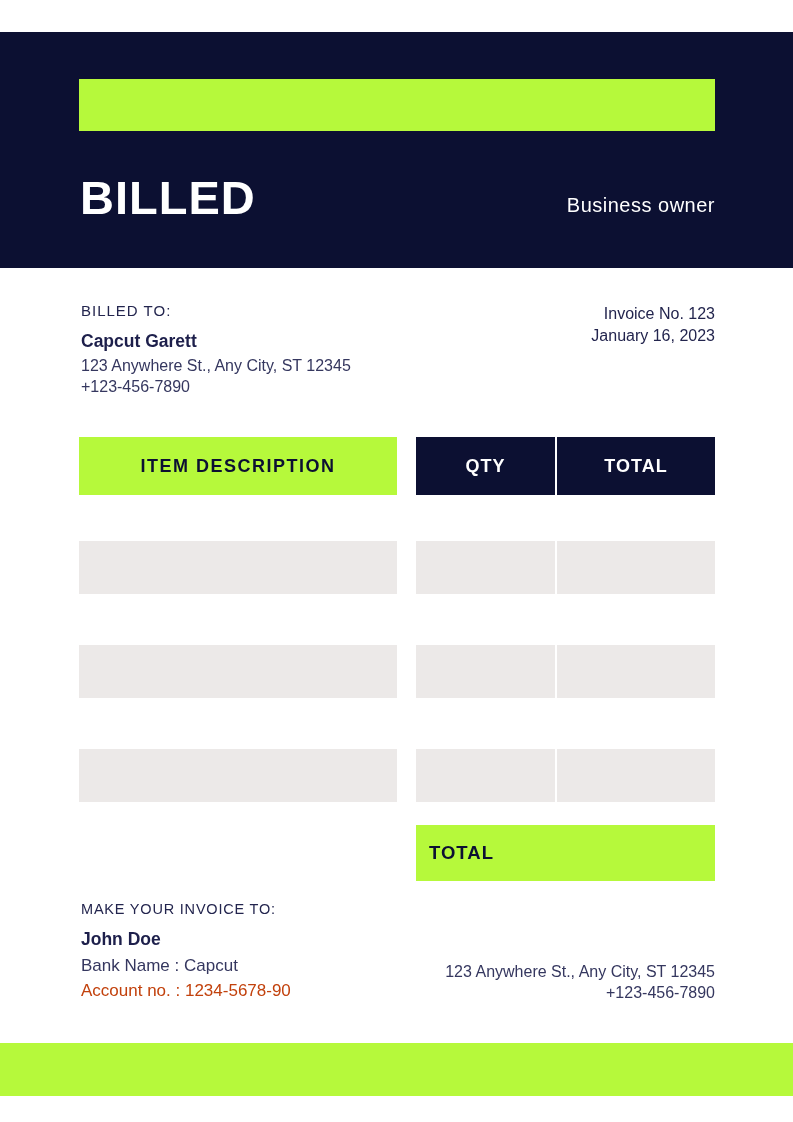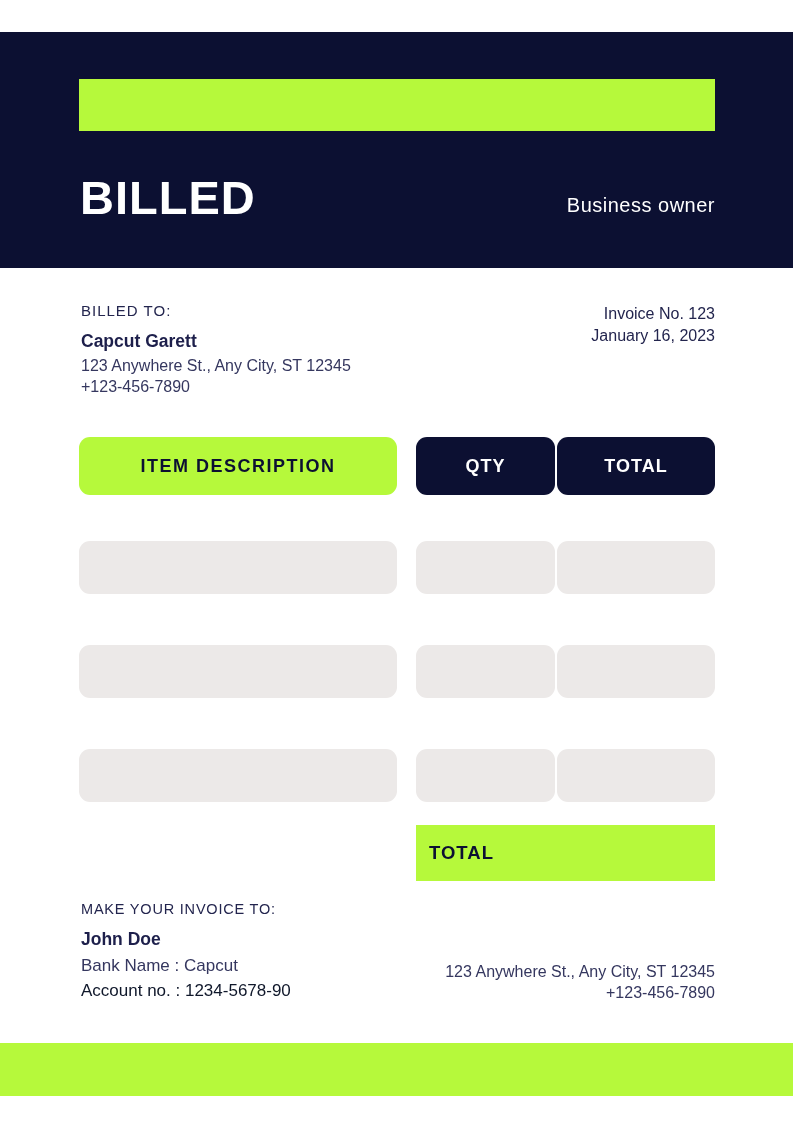--- a/index.html
+++ b/index.html
@@ -20,39 +20,39 @@
     position:absolute; right:78px; top:163px;
     font-size:20px; line-height:20px; letter-spacing:0.5px; color:#ffffff;
   }
   
   .billed-label { position:absolute; left:81px; top:302px; font-size:15px; letter-spacing:1px; color:#23254E; }
   .billed-name  { position:absolute; left:81px; top:331px; font-size:17.5px; font-weight:bold; color:#1D1F4B; }
   .billed-address { position:absolute; left:81px; top:357px; font-size:16px; color:#35375F; }
   .billed-phone { position:absolute; left:81px; top:378px; font-size:16px; color:#35375F; }
   .invoice-meta { position:absolute; right:78px; top:303px; text-align:right; font-size:16px; line-height:21.5px; color:#23254E; }
   
-  .cell { position:absolute; box-sizing:border-box;border-radius:11px; }
+  .cell { position:absolute; box-sizing:border-box; }
   .col-desc  { left:79px;  width:318px; }
   .col-qty   { left:416px; width:139px; }
   .col-total { left:557px; width:158px; }
   .thead-cell { top:437px; height:58px; display:flex; align-items:center; justify-content:center;
     font-weight:bold; font-size:18px; letter-spacing:1.5px; }
   .thead-desc  { background:#B6F93B; color:#0C1032; }
   .thead-navy  { background:#0C1032; color:#ffffff; letter-spacing:1px; }
   .row-cell { height:53px; background:#ECE9E8; }
   .total-bar {
     position:absolute; left:416px; top:825px; width:299px; height:56px; background:#B6F93B;
     display:flex; align-items:center; padding-left:13px; box-sizing:border-box;
     font-size:18.5px; font-weight:bold; letter-spacing:1px; color:#0C1032;
   }
   
   .pay-label { position:absolute; left:81px; top:901px; font-size:14.5px; letter-spacing:0.8px; color:#23254E; }
   .pay-name  { position:absolute; left:81px; top:929px; font-size:17.5px; font-weight:bold; color:#1D1F4B; }
   .pay-bank  { position:absolute; left:81px; top:956px; font-size:17px; color:#35375F; }
-  .pay-account { position:absolute; left:81px; top:981px; font-size:17px; color:#0f172a; }
+  .pay-account { position:absolute; left:81px; top:981px; font-size:17px; color:#c2410c; }
   .footer-contact { position:absolute; right:78px; top:961px; text-align:right; font-size:16px; line-height:21px; color:#35375F; }
   
   .footer-bar { position:absolute; left:0; top:1043px; width:793px; height:53px; background:#B6F93B; }
 </style>
 </head>
 <body>
 
 <div class="page">
 
   <header class="hero">

